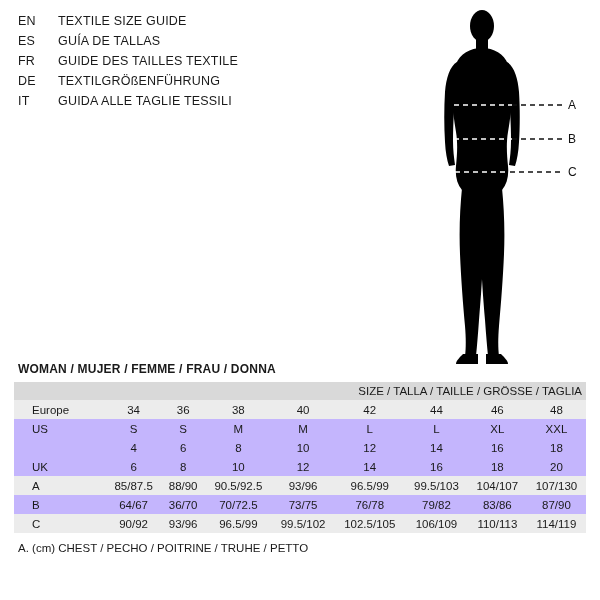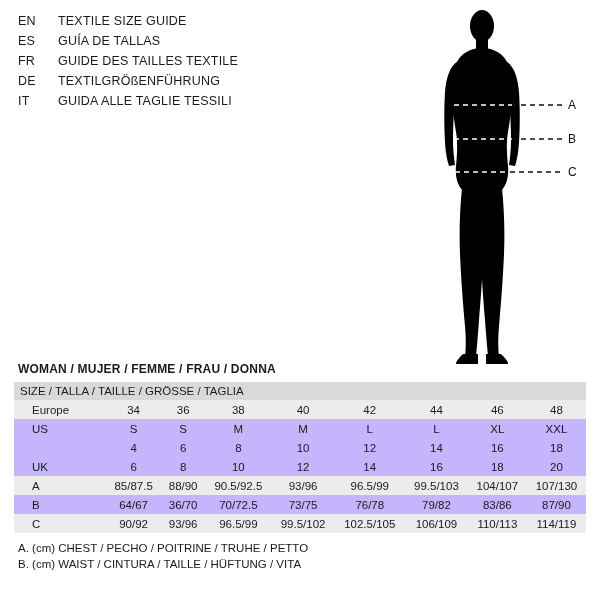--- a/index.html
+++ b/index.html
@@ -77,21 +77,21 @@
     font-size: 11.5px;
   }
   table.size-table td {
     height: 19px;
     padding: 0 4px;
     text-align: center;
     white-space: nowrap;
   }
   table.size-table tr.header-row td {
     background: #d9d9d9;
-    text-align: left;
+    text-align: right;
     font-size: 11.5px;
     height: 18px;
     padding-left: 6px;
   }
   table.size-table td.rowlabel {
     text-align: left;
     padding-left: 18px;
     width: 92px;
   }
   tr.shade td { background: #ececec; }
@@ -301,16 +301,15 @@
           <td>106/109</td>
           <td>110/113</td>
           <td>114/119</td>
         </tr>
       </tbody>
     </table>
   </div>
 
   <div class="legend">
     <div>A. (cm) CHEST / PECHO / POITRINE / TRUHE / PETTO</div>
-    <div>B. (cm) WAIST / CINTURA / TAILLE / HÜFTUNG / VITA</div>
   </div>
 
 </div>
 
 </body></html>

